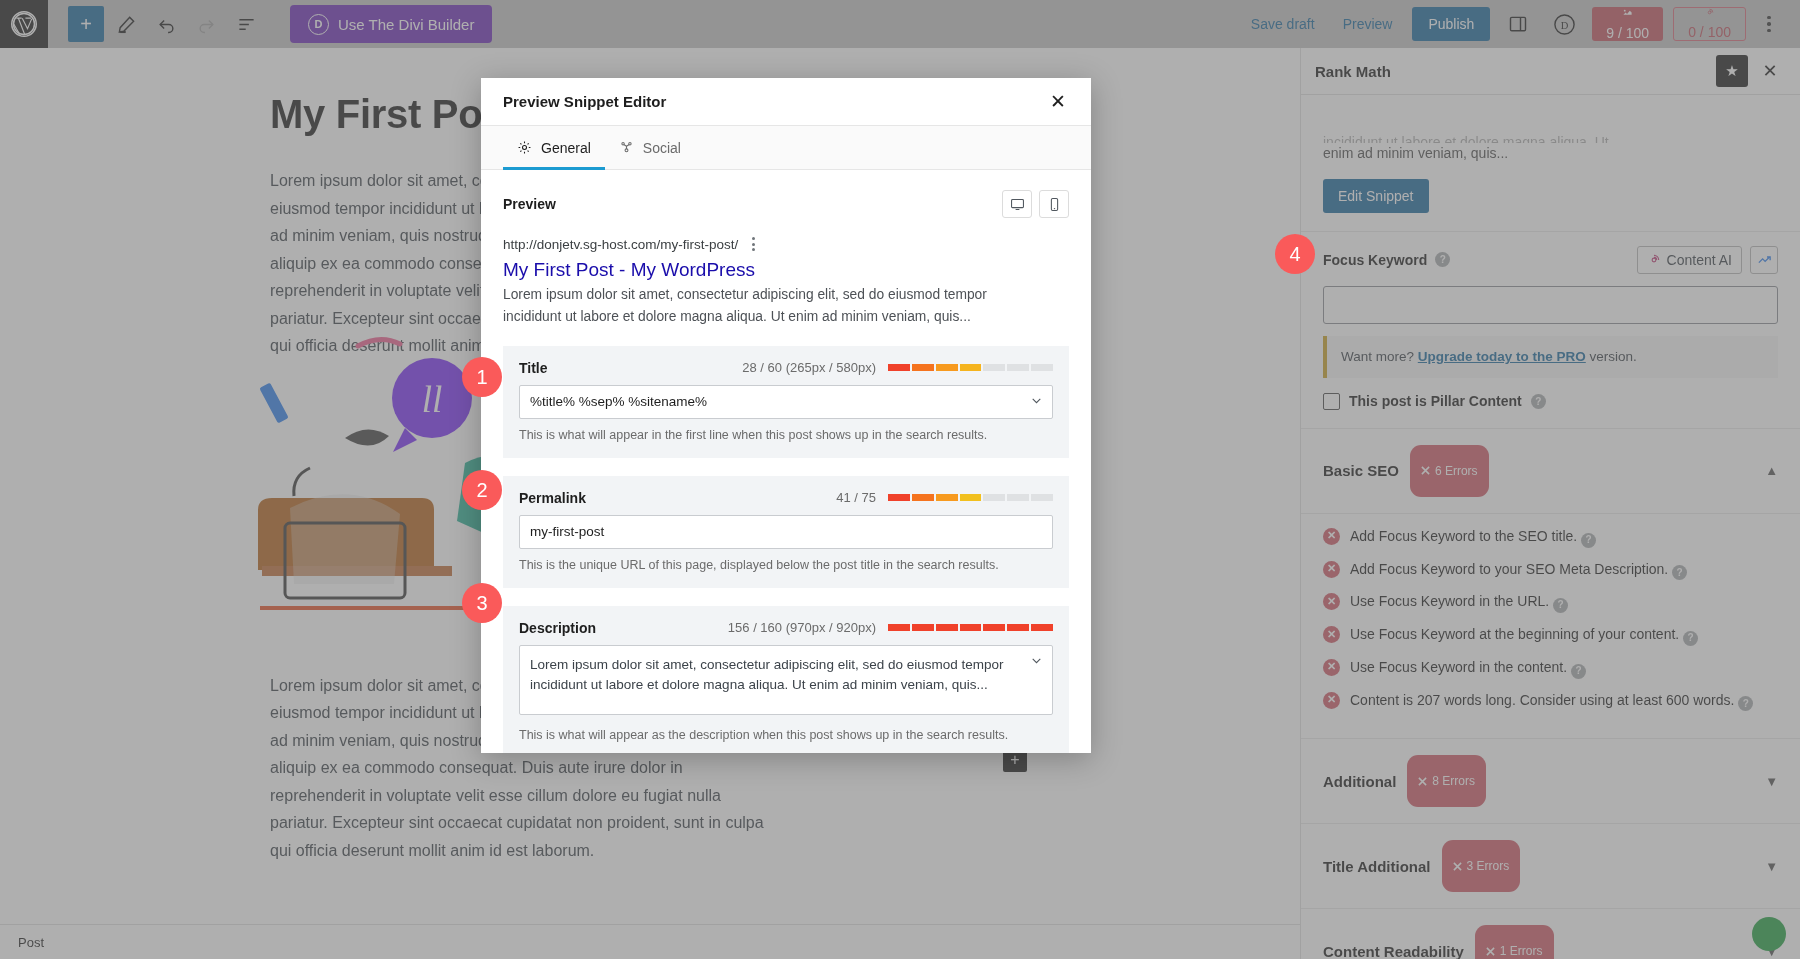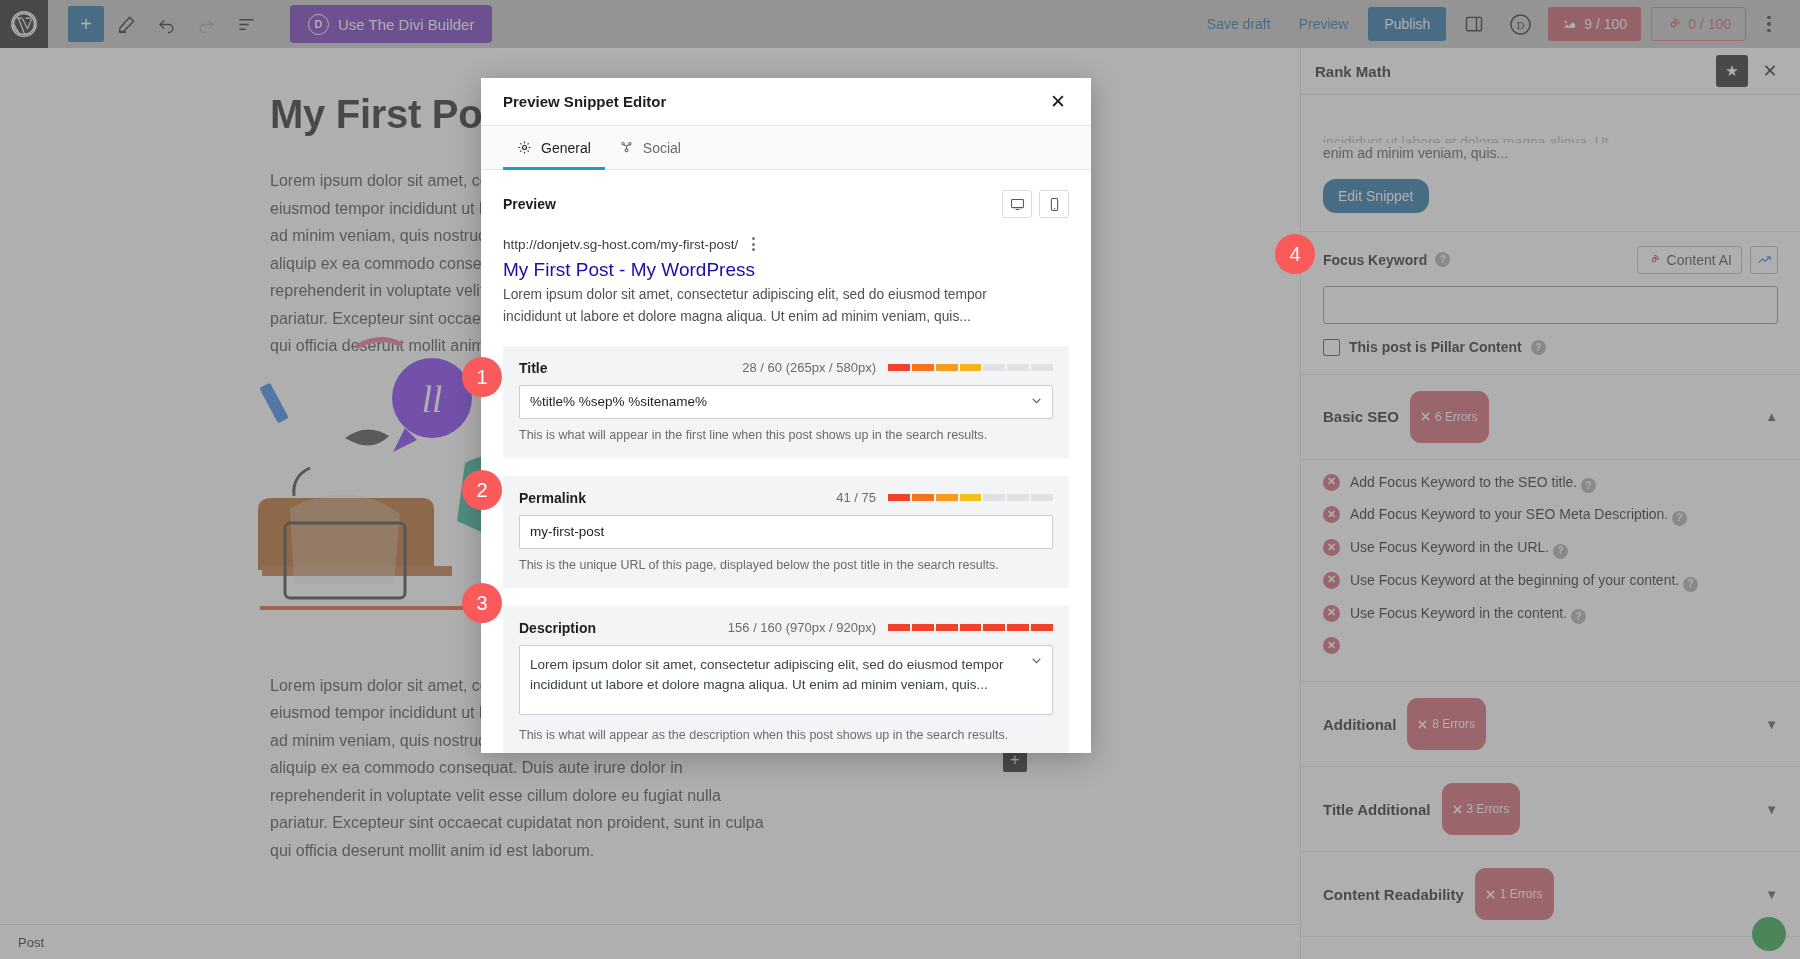--- a/index.html
+++ b/index.html
@@ -41,21 +41,21 @@
   .publish-btn{
     background:#1c6a9e; color:#fff; font-size:14px; border-radius:3px;
     padding:9px 16px; margin-left:6px; cursor:pointer;
   }
   .tb-icon-btn{
     width:36px; height:36px; display:flex; align-items:center; justify-content:center;
     margin-left:10px; cursor:pointer;
   }
   .score-pill{
     display:flex; align-items:center; gap:7px; height:34px; padding:0 14px;
-    border-radius:3px; font-size:14px; margin-left:10px; cursor:pointer;
+    border-radius:3px; font-size:14px; margin-left:10px; cursor:pointer;flex-direction:column;
   }
   .score-red{ background:#c35460; color:#fff; }
   .score-outline{ background:transparent; border:1.5px solid #d96a7a; color:#c35460; }
   .kebab{
     width:30px; height:36px; display:flex; flex-direction:column; align-items:center;
     justify-content:center; gap:3px; margin-left:8px; cursor:pointer;
   }
   .kebab i{ width:3.5px; height:3.5px; border-radius:50%; background:#333; display:block; }
 
   
@@ -104,21 +104,21 @@
     width:32px; height:32px; display:flex; align-items:center; justify-content:center;
     margin-left:6px; color:#1e1e1e; font-size:18px; cursor:pointer;
   }
   .sb-body{ padding:0 0 0 0; }
   .sb-section{ padding:14px 22px 18px 22px; border-bottom:1px solid #e8e8e8; }
   .snippet-tail{
     font-size:14px; line-height:1.55; color:#4f4f4f; margin:0 0 14px 0;
   }
   .snippet-clip{ color:#6b6b6b; opacity:.55; display:block; height:11px; overflow:hidden;margin-top:23px; }
   .edit-snip{
-    background:#1c6a9e; color:#fff; font-size:14px; border-radius:13px;
+    background:#1c6a9e; color:#fff; font-size:14px; border-radius:3px;
     padding:9px 15px; display:inline-block; cursor:pointer;
   }
   .fk-row{ display:flex; align-items:center; gap:8px; margin-bottom:12px; }
   .fk-label{ font-size:14px; font-weight:bold; color:#1e1e1e; }
   .help-ico{
     width:15px; height:15px; border-radius:50%; background:#a7aaad; color:#fff;
     font-size:10px; display:inline-flex; align-items:center; justify-content:center;
     font-weight:bold; cursor:pointer; flex:0 0 15px;
   }
   .ai-btn{
@@ -397,20 +397,23 @@
           <span>Content AI</span>
         </div>
         <div class="trend-btn">
           <svg width="15" height="15" viewBox="0 0 24 24" fill="none" stroke="#2f80ed" stroke-width="2.2">
             <path d="M3 17l6-6 4 4 7-7"></path>
               <path d="M16 8h5v5"></path>
           </svg>
         </div>
       </div>
       <input class="fk-input" value="" style="">
+      <div class="notice">
+        <span>Want more? </span><a href="#">Upgrade today to the PRO</a><span> version.</span>
+      </div>
       <div class="pillar-row">
         <span class="cbx"></span>
         <span class="pillar-txt">This post is Pillar Content</span>
         <span class="help-ico">?</span>
       </div>
     </div>
 
     <div class="acc-head">
       <span class="acc-title">Basic SEO</span>
       <span class="err-badge">
@@ -438,20 +441,21 @@
       <div class="issue">
         <span class="x-ico">✕</span>
         <span><span>Use Focus Keyword at the beginning of your content.</span> <span class="help-ico" style="display:inline-flex;vertical-align:-2px">?</span></span>
       </div>
       <div class="issue">
         <span class="x-ico">✕</span>
         <span><span>Use Focus Keyword in the content.</span> <span class="help-ico" style="display:inline-flex;vertical-align:-2px">?</span></span>
       </div>
       <div class="issue">
         <span class="x-ico">✕</span>
+        <span><span>Content is 207 words long. Consider using at least 600 words.</span> <span class="help-ico" style="display:inline-flex;vertical-align:-2px">?</span></span>
       </div>
     </div>
 
     <div class="acc-head">
       <span class="acc-title">Additional</span>
       <span class="err-badge">
         <svg width="9" height="9" viewBox="0 0 10 10" stroke="#fff" stroke-width="1.7">
             <path d="M1 1l8 8M9 1l-8 8"></path>
           </svg>
         <span>8 Errors</span>

